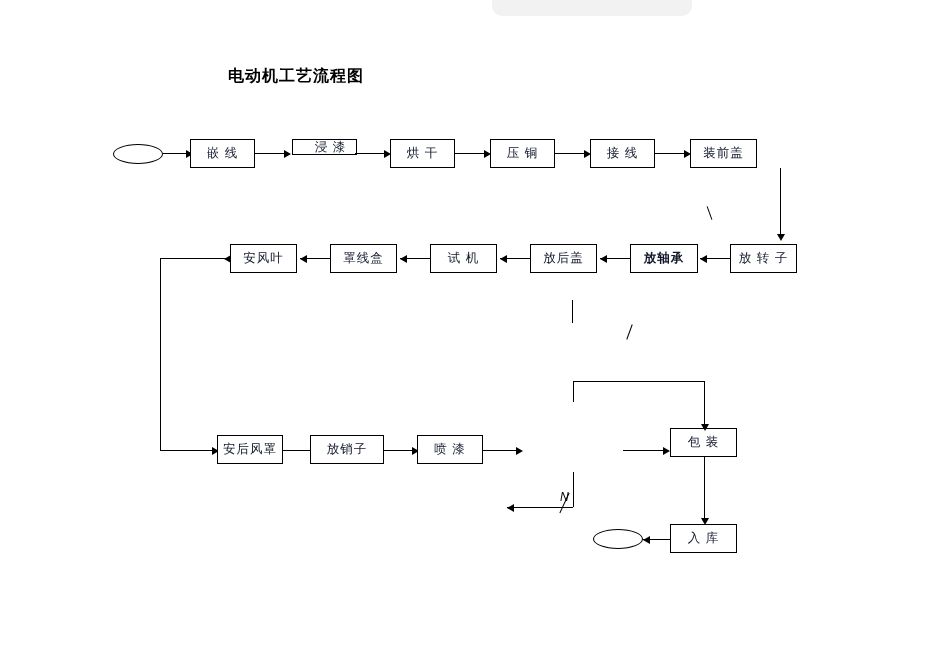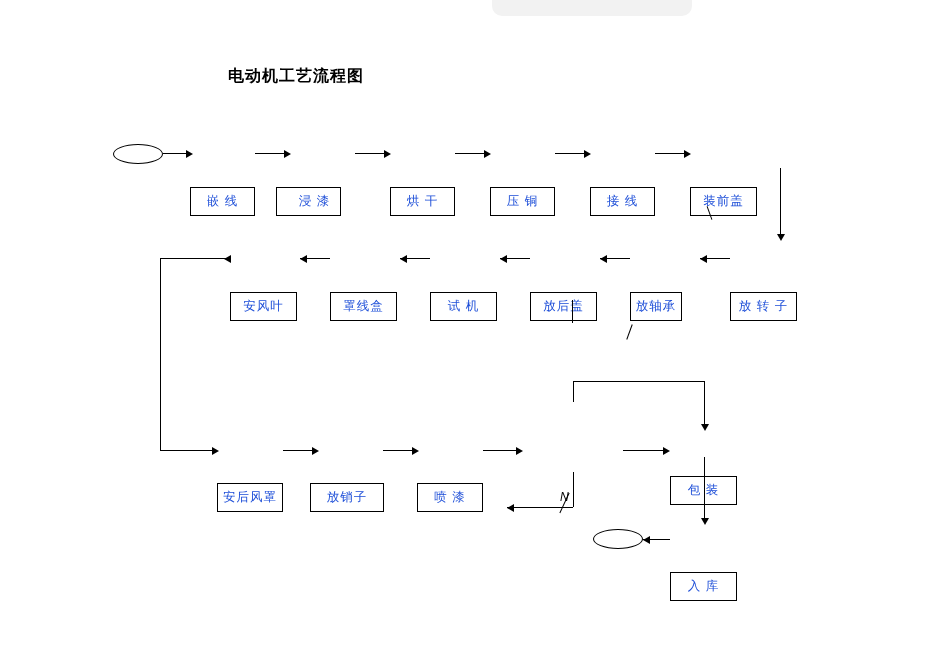--- a/index.html
+++ b/index.html
@@ -29,24 +29,23 @@
   }
   .node {
     position: absolute;
     border: 1px solid #000;
     background: #ffffff;
     box-sizing: border-box;
     display: flex;
     align-items: center;
     justify-content: center;
     font-size: 12.5px;
-    color: #1d4ed8;
+    color: #0f172a;
     letter-spacing: 1px;
     white-space: nowrap;
-    margin-top: 48px;
   }
   .terminator {
     position: absolute;
     border: 1px solid #000;
     border-radius: 50%;
     background: #ffffff;
     box-sizing: border-box;
   }
   .decision-wrap {
     position: absolute;
@@ -138,21 +137,21 @@
   <div class="terminator" style="left:113px; top:144px; width:50px; height:20px;"></div>
 
   <div class="ln ln-h" style="left:163px; top:153px; width:26px;"></div>
   <div class="arrow-r" style="left:186px; top:150px;"></div>
 
   <div class="node" style="left:190px; top:139px; width:65px; height:29px;">嵌 线</div>
 
   <div class="ln ln-h" style="left:255px; top:153px; width:31px;"></div>
   <div class="arrow-r" style="left:284px; top:150px;"></div>
 
-  <div class="node" style="left:276px; top:139px; width:65px; height:29px;padding-left:12px;">浸 漆</div>
+  <div class="node" style="left:292px; top:139px; width:65px; height:16px;padding-left:12px;">浸 漆</div>
 
   <div class="ln ln-h" style="left:355px; top:153px; width:31px;"></div>
   <div class="arrow-r" style="left:384px; top:150px;"></div>
 
   <div class="node" style="left:390px; top:139px; width:65px; height:29px;">烘 干</div>
 
   <div class="ln ln-h" style="left:455px; top:153px; width:31px;"></div>
   <div class="arrow-r" style="left:484px; top:150px;"></div>
 
   <div class="node" style="left:490px; top:139px; width:65px; height:29px;">压 铜</div>
@@ -170,21 +169,21 @@
   <div class="ln ln-v" style="left:780px; top:168px; height:67px;"></div>
   <div class="arrow-d" style="left:777px; top:234px;"></div>
 
   <div class="stray" style="left:709px; top:206px; width:1px; height:14px; transform: rotate(-20deg);"></div>
 
   <div class="node" style="left:730px; top:244px; width:67px; height:29px;">放 转 子</div>
 
   <div class="ln ln-h" style="left:700px; top:258px; width:30px;"></div>
   <div class="arrow-l" style="left:700px; top:255px;"></div>
 
-  <div class="node" style="left:630px; top:244px; width:52px; height:29px;">放轴承</div>
+  <div class="node" style="left:630px; top:244px; width:68px; height:29px;font-weight:bold;">放轴承</div>
 
   <div class="ln ln-h" style="left:600px; top:258px; width:30px;"></div>
   <div class="arrow-l" style="left:600px; top:255px;"></div>
 
   <div class="node" style="left:530px; top:244px; width:67px; height:29px;">放后盖</div>
 
   <div class="ln ln-h" style="left:500px; top:258px; width:30px;"></div>
   <div class="arrow-l" style="left:500px; top:255px;"></div>
 
   <div class="node" style="left:430px; top:244px; width:67px; height:29px;">试 机</div>

